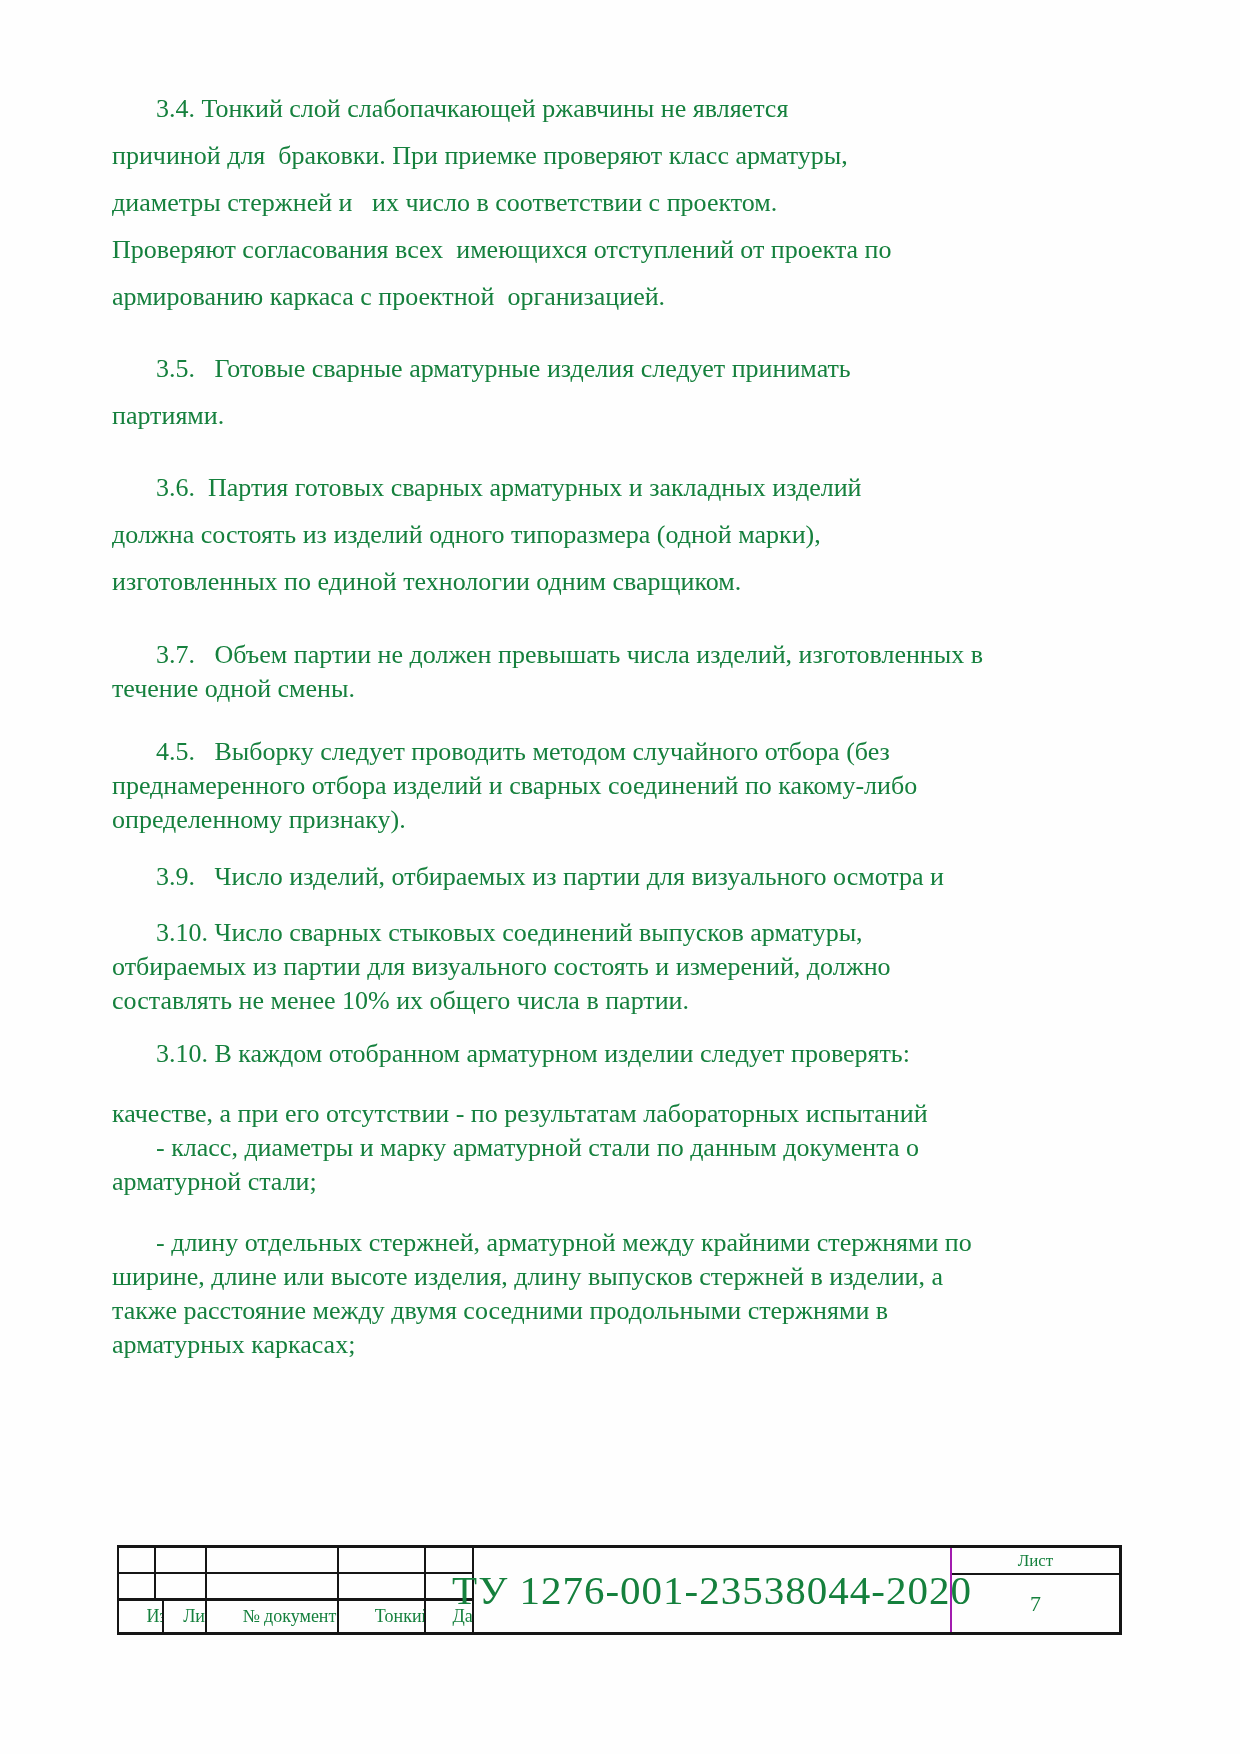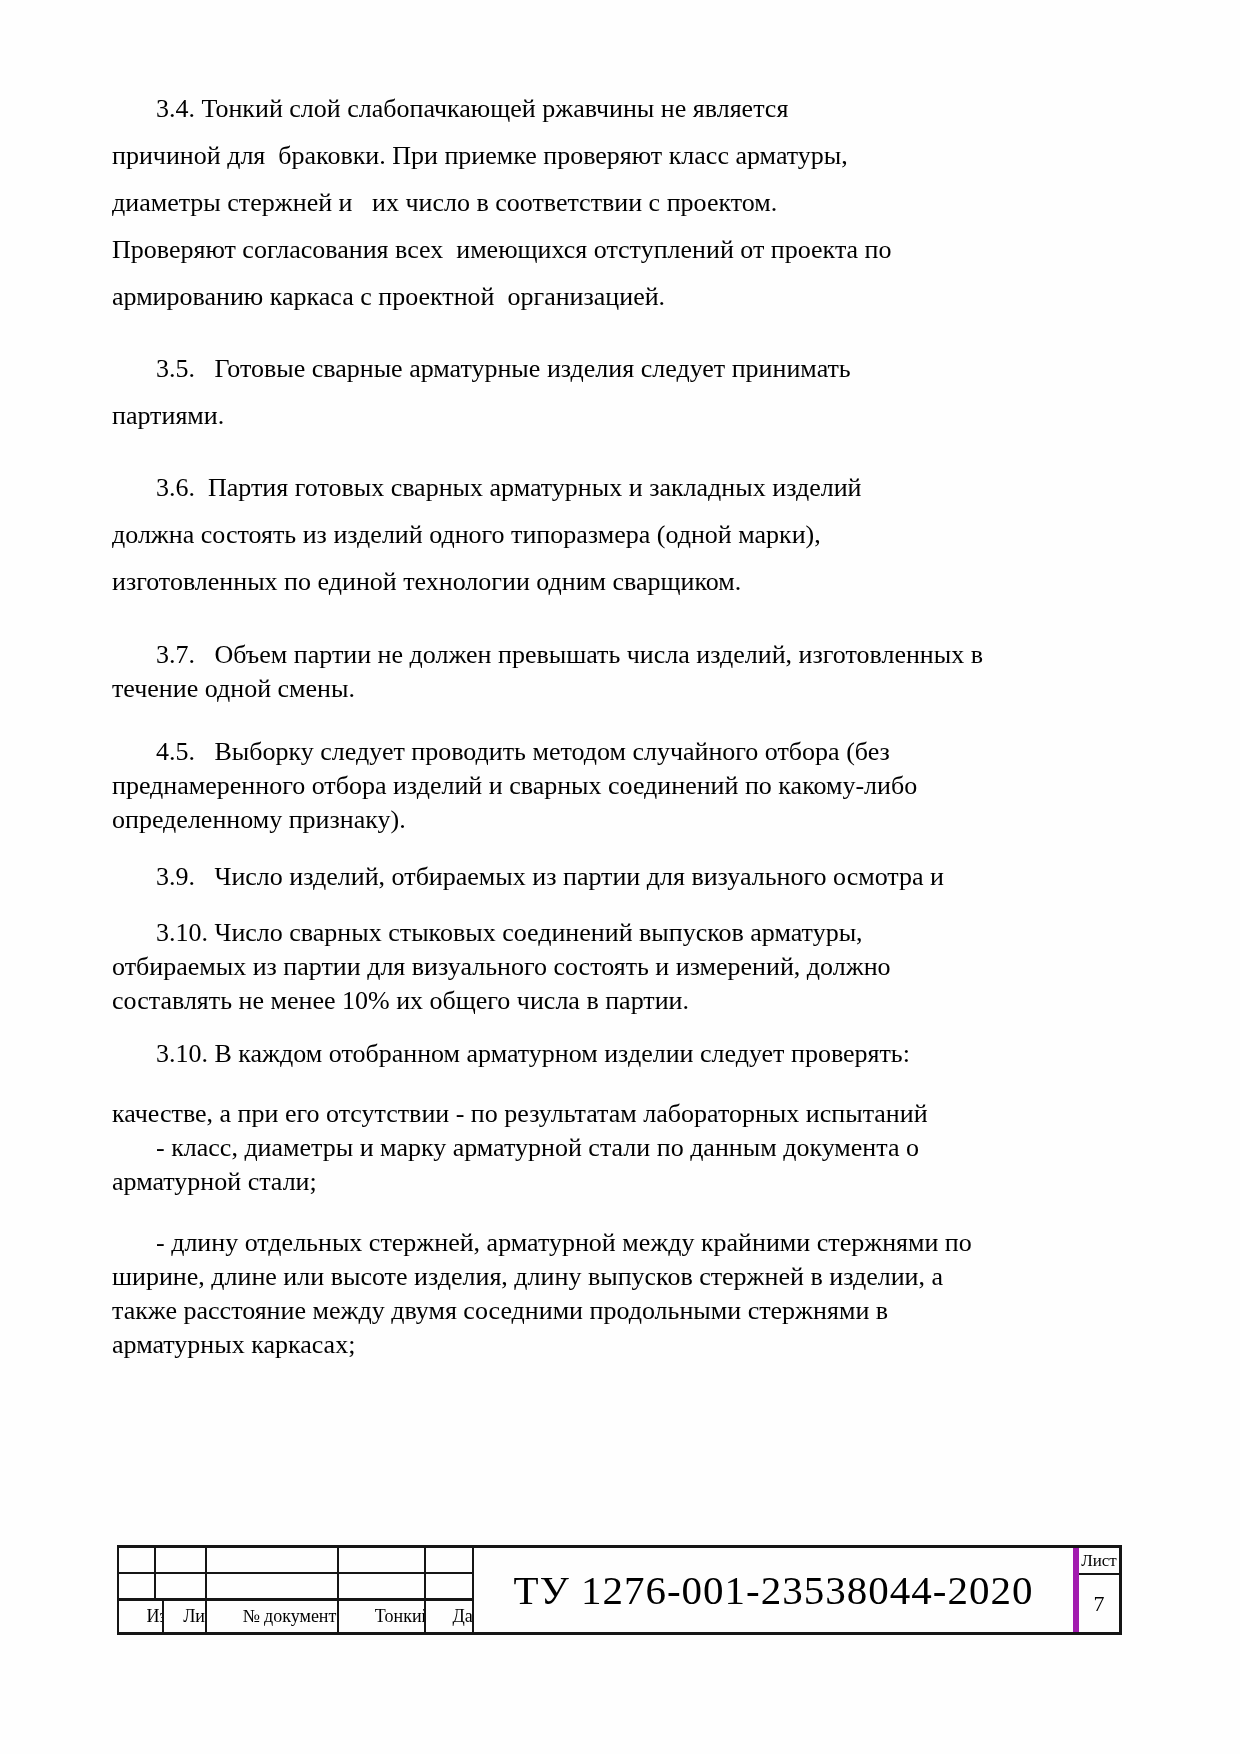--- a/index.html
+++ b/index.html
@@ -3,21 +3,21 @@
 <meta charset="utf-8">
 <style>
   * { box-sizing: border-box; margin: 0; padding: 0; }
   html, body { background: #ffffff; }
   .page {
     position: relative;
     width: 1240px;
     height: 1754px;
     background: #fefefe;
     font-family: "Liberation Serif", "DejaVu Serif", serif;
-    color: #000000;
+    color: #15803d;
     overflow: hidden;
   }
   .content {
     position: absolute;
     left: 112px;
     top: 85px;
     width: 1010px;
   }
   .para { font-size: 26px; }
   .para.loose .line { line-height: 47px; }
@@ -51,22 +51,22 @@
     border-bottom: none;
     font-size: 18px;
     display: flex;
     align-items: center;
     justify-content: center;
     white-space: nowrap;
     overflow: hidden;
     padding-left: 43px;
   }
   .tb-doc {
-    width: 605px;
-    border-right: 6px solid #a21caf;
+    width: 478px;
+    border-right: 2px solid #a21caf;
     display: flex;
     align-items: center;
     justify-content: center;
   }
   .tb-doc span {
     font-size: 41px;
     letter-spacing: 1px;
     white-space: nowrap;
   }
   .tb-sheet { flex: 1; display: flex; flex-direction: column; }

